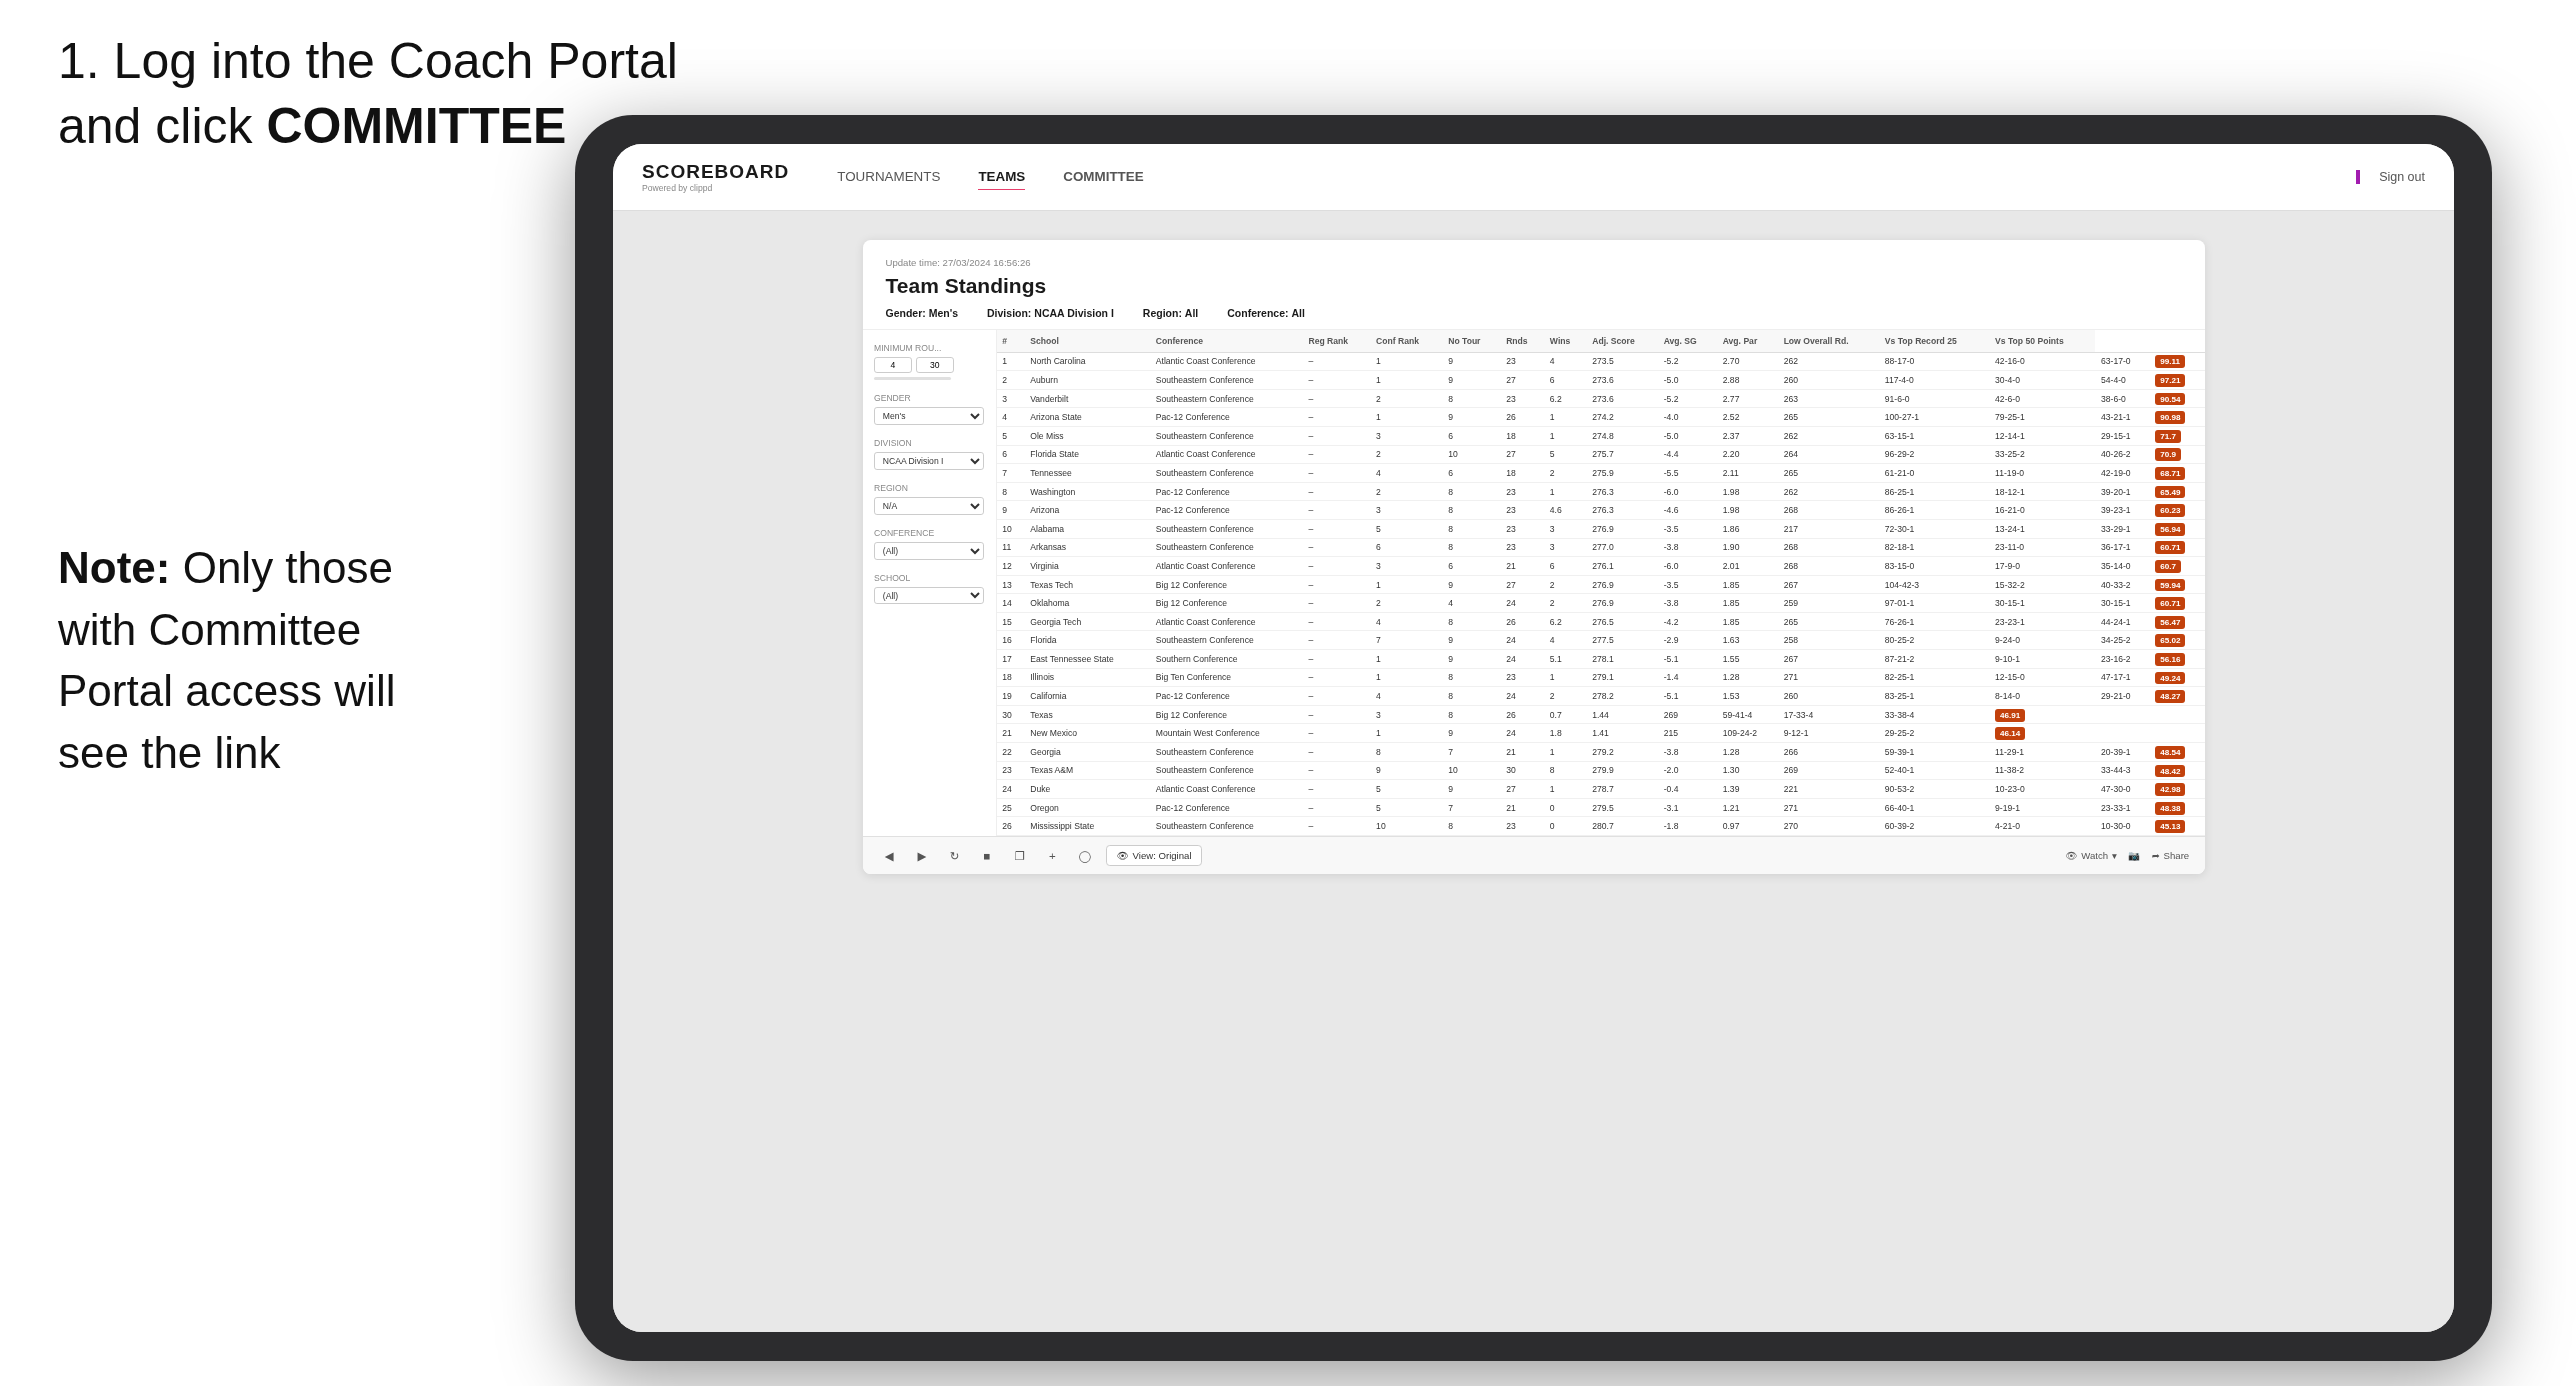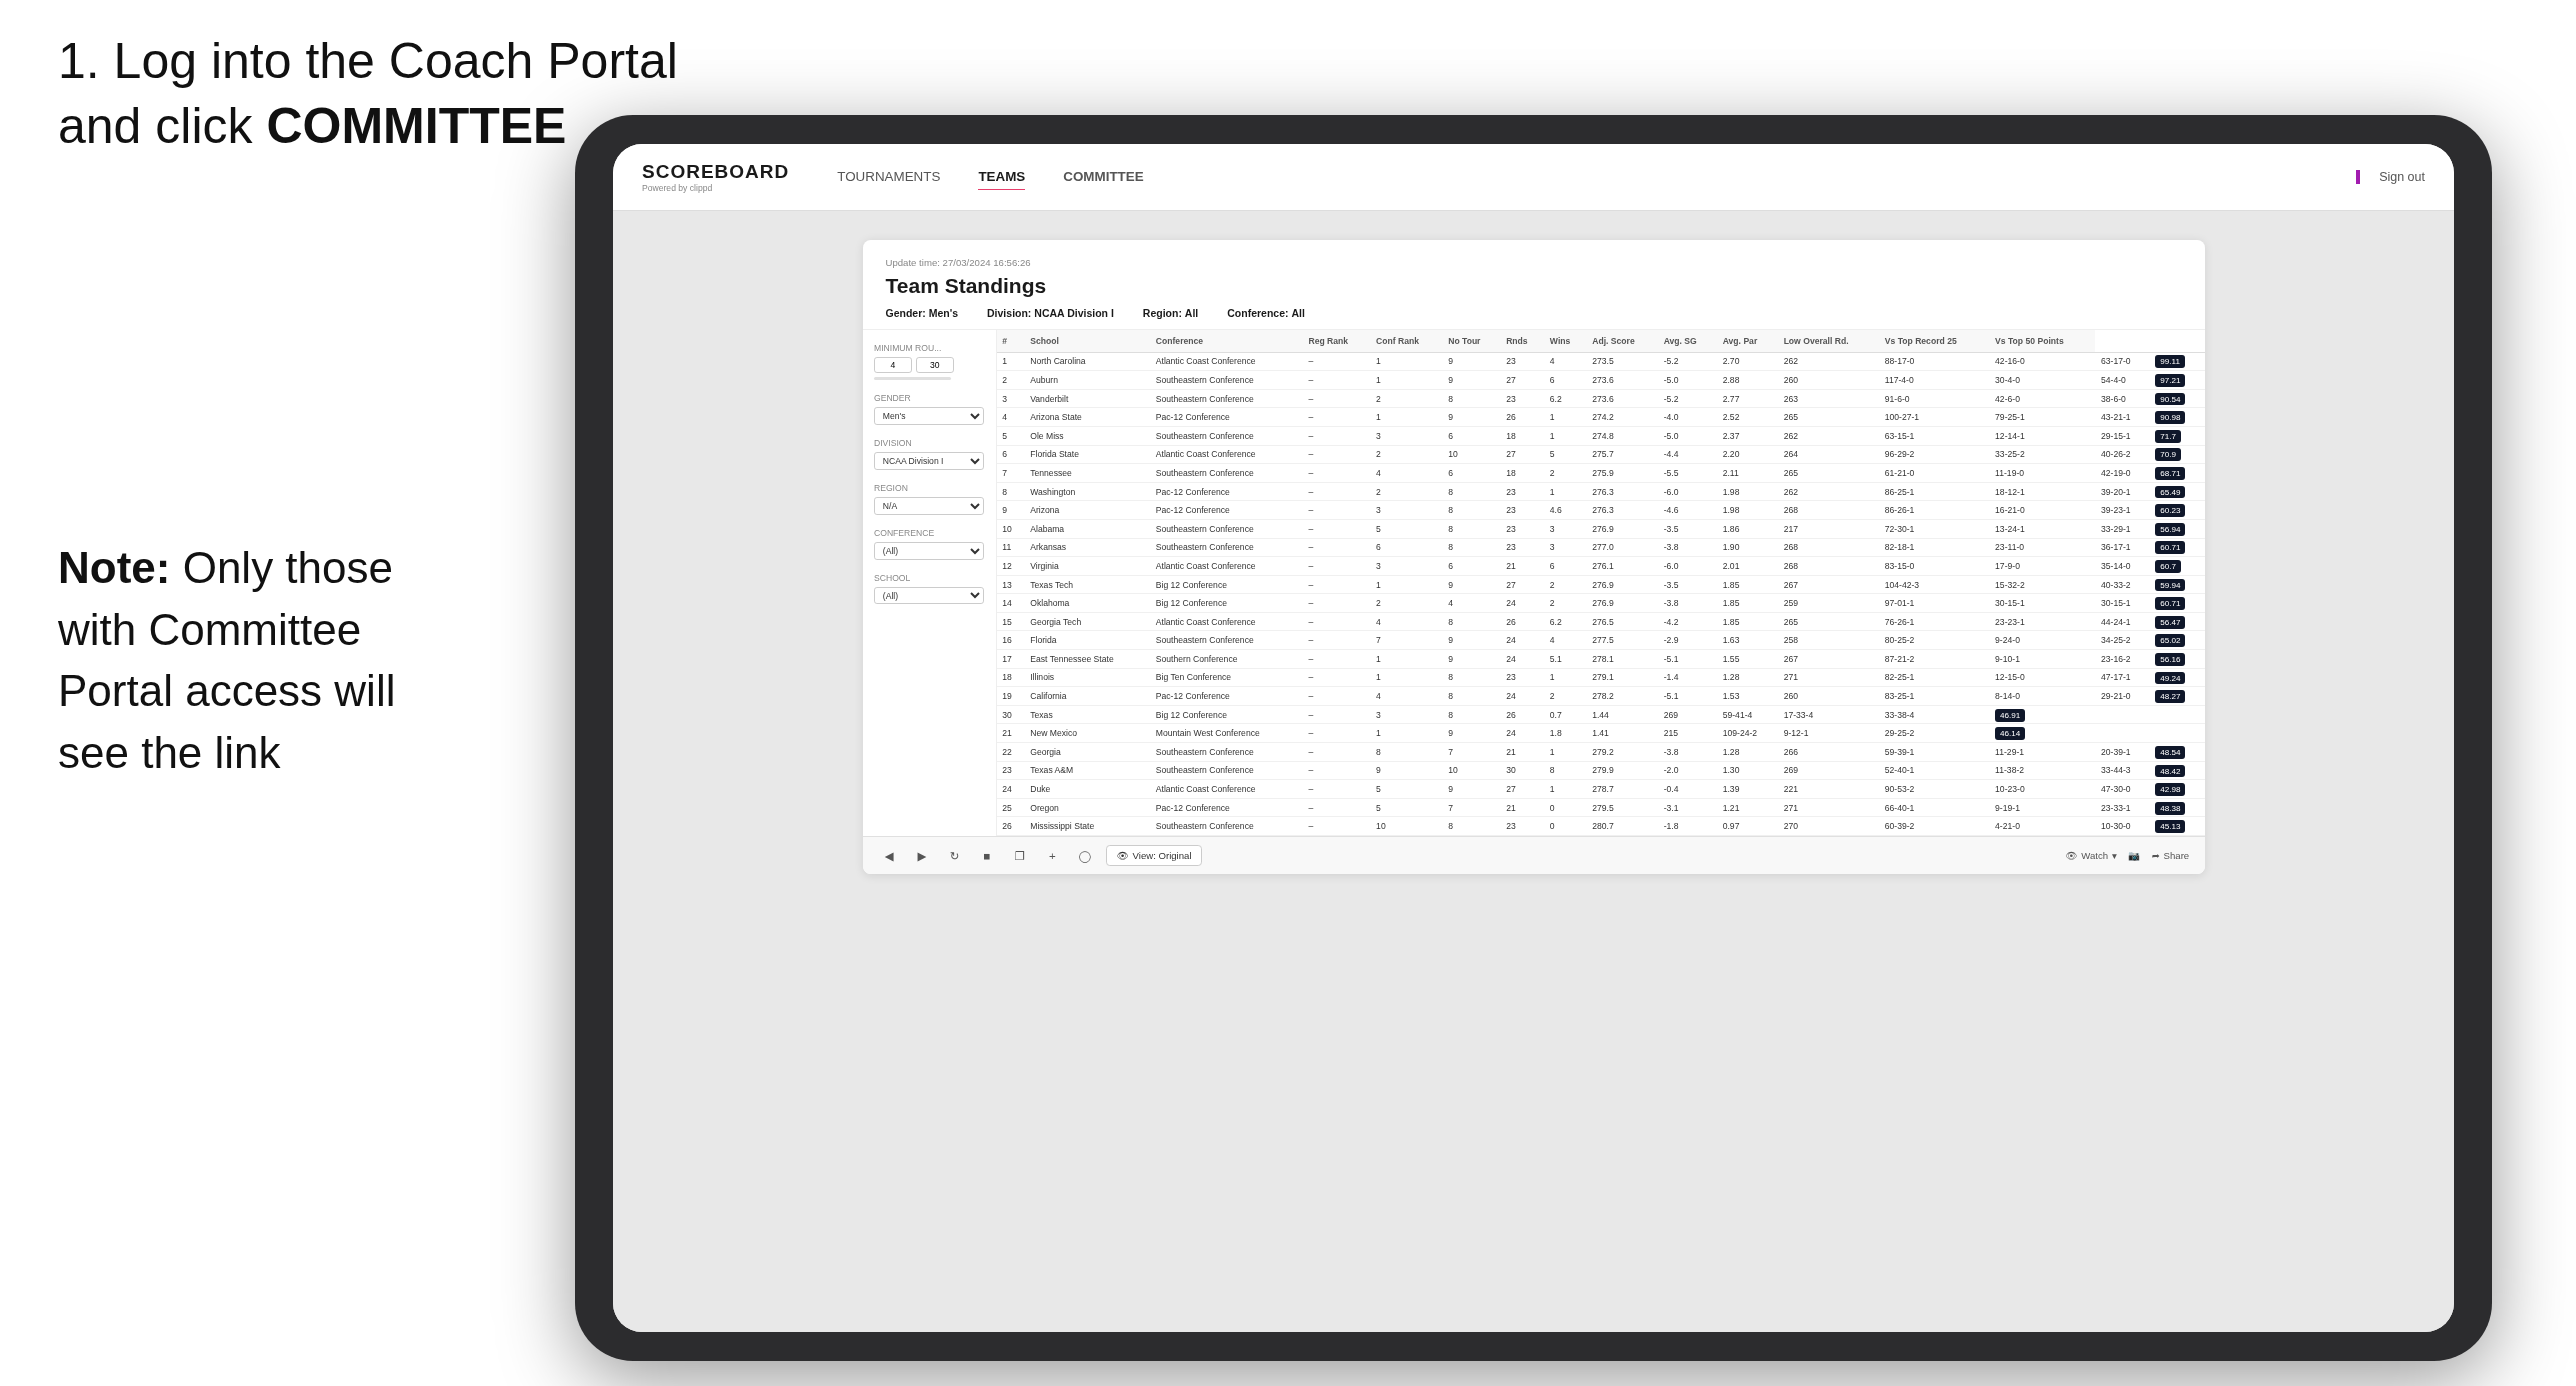--- a/index.html
+++ b/index.html
@@ -312,26 +312,26 @@
     }
 
     .data-table tbody td {
       padding: 3.8px 5.8px;
       color: #333;
       white-space: nowrap;
       font-size: 8.6px;
     }
 
     .points-badge {
-      background: #0f172a;
+      background: #c2410c;
       color: white;
       padding: 1.9px 4.8px;
       border-radius: 2.9px;
       font-size: 8.1px;
-      font-weight: 400;
+      font-weight: 700;
     }
 
     
     .bottom-toolbar {
       background: #f8f8f8;
       border-top: 1px solid #e0e0e0;
       display: flex;
       align-items: center;
       padding: 7.7px 15.3px;
       gap: 9.6px;

